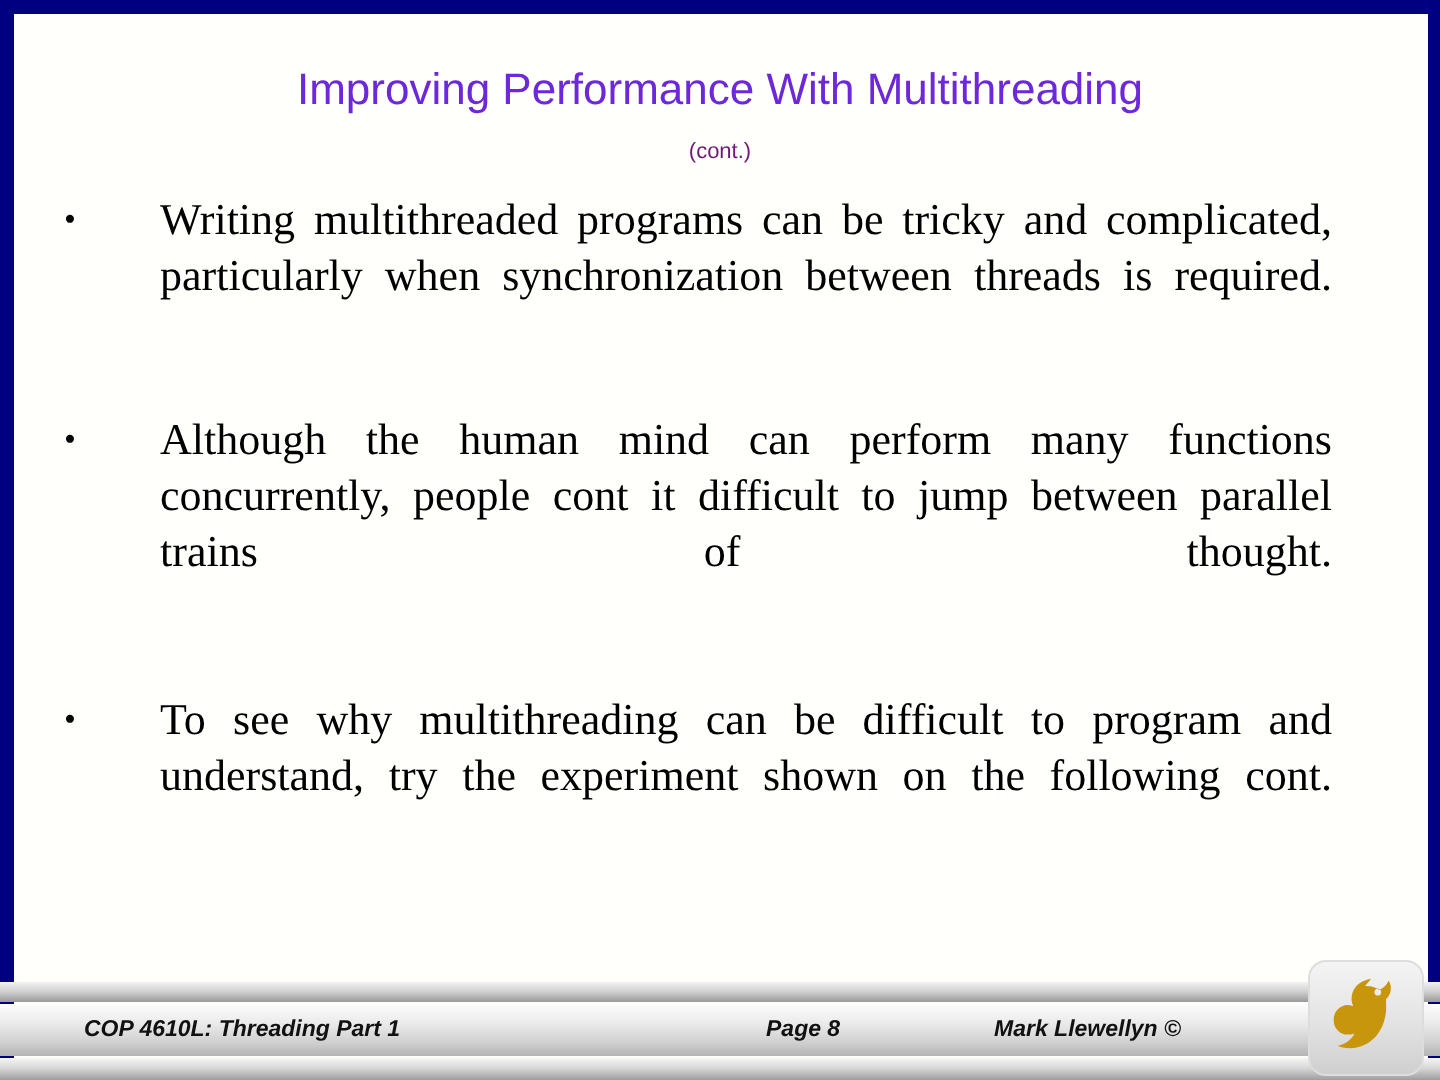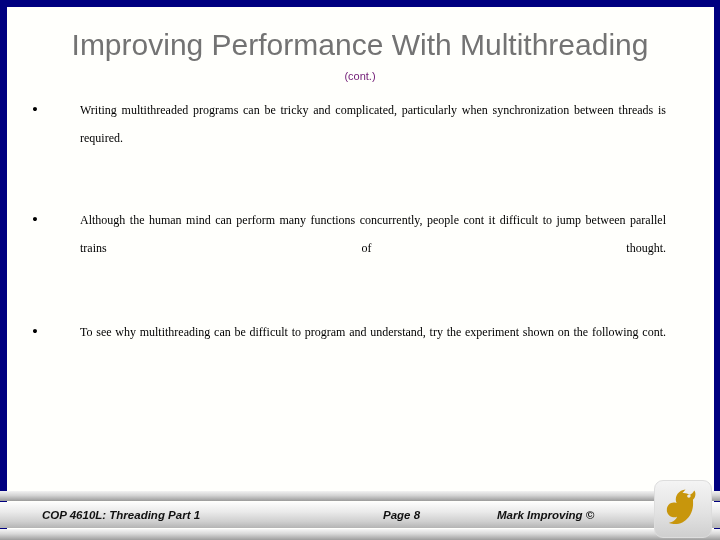--- a/index.html
+++ b/index.html
@@ -41,23 +41,23 @@
   
   .title-wrap {
     position: absolute;
     left: 14px;
     top: 28px;
     width: 692px;
     text-align: center;
   }
   .slide-title {
     font-family: "Liberation Sans", "DejaVu Sans", sans-serif;
-    font-size: 30px;
+    font-size: 22px;
     line-height: 34px;
-    color: #737373;
+    color: #6d28d9;
     letter-spacing: 0px;
     white-space: nowrap;
   }
   .slide-subtitle {
     font-family: "Liberation Sans", "DejaVu Sans", sans-serif;
     font-size: 11px;
     line-height: 20px;
     color: #701a75;
     margin-top: 4px;
   }
@@ -79,21 +79,21 @@
     position: absolute;
     left: 32px;
     top: 0px;
     font-family: "Liberation Serif", "DejaVu Serif", serif;
     font-size: 17px;
     line-height: 28px;
     color: #000000;
   }
   .bullet-text {
     font-family: "Liberation Serif", "DejaVu Serif", serif;
-    font-size: 12px;
+    font-size: 22px;
     line-height: 28px;
     color: #000000;
     text-align: justify;
     text-justify: inter-word;
   }
   .bullet-text.last-justify::after {
     content: "";
     display: inline-block;
     width: 100%;
   }
@@ -188,21 +188,21 @@
 
   </div>
 
   <div class="footer">
     <div class="fband-thin-top"></div>
     <div class="fband-main"></div>
     <div class="fband-thin-bot"></div>
 
     <div class="footer-text footer-course">COP 4610L: Threading Part 1</div>
     <div class="footer-text footer-page">Page 8</div>
-    <div class="footer-text footer-author">Mark Improving ©</div>
+    <div class="footer-text footer-author">Mark Llewellyn ©</div>
 
     <div class="logo-box">
       <svg width="56" height="56" viewBox="0 0 56 56" aria-hidden="true">
         <g fill="#c8960c">
           <path d="M30.5 8.5c-3.2 0.3 -6.1 1.9 -7.9 4.3 -1.1 1.5 -1.7 3.2 -1.8 5.1 -0.1 1.3 0.1 2.3 0.6 3.6 0.2 0.5 0.2 0.6 -0.1 0.5 -1.6 -0.6 -3.6 -0.6 -5.2 0.1 -2.1 0.9 -3.6 2.7 -4.1 5 -0.2 0.9 -0.2 2.7 0 3.6 0.6 2.6 2.5 4.6 5 5.4 0.6 0.2 0.8 0.2 2.1 0.2 1.3 0 1.5 0 2.2 -0.3 0.4 -0.1 0.8 -0.2 0.8 -0.2 0.1 0.1 -0.6 1.3 -1.1 2 -1.5 1.9 -3.6 3.2 -6 3.8 -0.8 0.2 -1 0.3 -0.9 0.4 0.3 0.3 2.9 0.9 4.5 1 2.9 0.3 6 -0.3 8.7 -1.6 1.2 -0.6 1.9 -1 3 -1.8 0.9 -0.7 2.8 -2.6 3.5 -3.5 2.4 -3.2 3.7 -6.8 4.2 -11.3 0.1 -1.2 0.1 -4.4 0 -5.4 -0.1 -0.6 -0.1 -0.7 0.1 -0.9 0.6 -0.5 1.4 -1.7 1.8 -2.6 0.6 -1.5 0.7 -3.4 0.2 -4.9 -0.2 -0.6 -0.7 -1.6 -0.8 -1.6 0 0 -0.2 0.3 -0.4 0.7 -0.8 1.6 -2.3 3 -3.9 3.6 -0.4 0.2 -0.5 0.2 -0.8 0 -1 -0.6 -2.3 -1.1 -3.5 -1.4 -0.7 -0.2 -2.6 -0.3 -3.2 -0.3zm4.2 5.1c0.6 0.3 0.9 0.8 0.9 1.5 0 1 -0.7 1.7 -1.7 1.7 -1 0 -1.7 -0.7 -1.7 -1.7 0 -1.3 1.3 -2.1 2.5 -1.5z"></path>
           <path d="M20.8 33.6c-1.3 1.9 -2.9 3.4 -4.9 4.5 -1.4 0.8 -2.6 1.2 -4.2 1.5 -0.4 0.1 -0.7 0.2 -0.7 0.2 0 0.1 1.1 0.6 1.9 0.9 3.5 1.2 7.4 1.1 10.9 -0.3 0.5 -0.2 0.9 -0.4 0.9 -0.4 0 -0.1 -0.9 -0.5 -1.5 -0.8 -1.1 -0.6 -2 -1.5 -2.5 -2.7 -0.3 -0.7 -0.5 -2 -0.4 -2.8 0.1 -0.5 0.1 -0.5 0.5 -0.1z" opacity="0"></path>
         </g>
       </svg>
     </div>
   </div>

